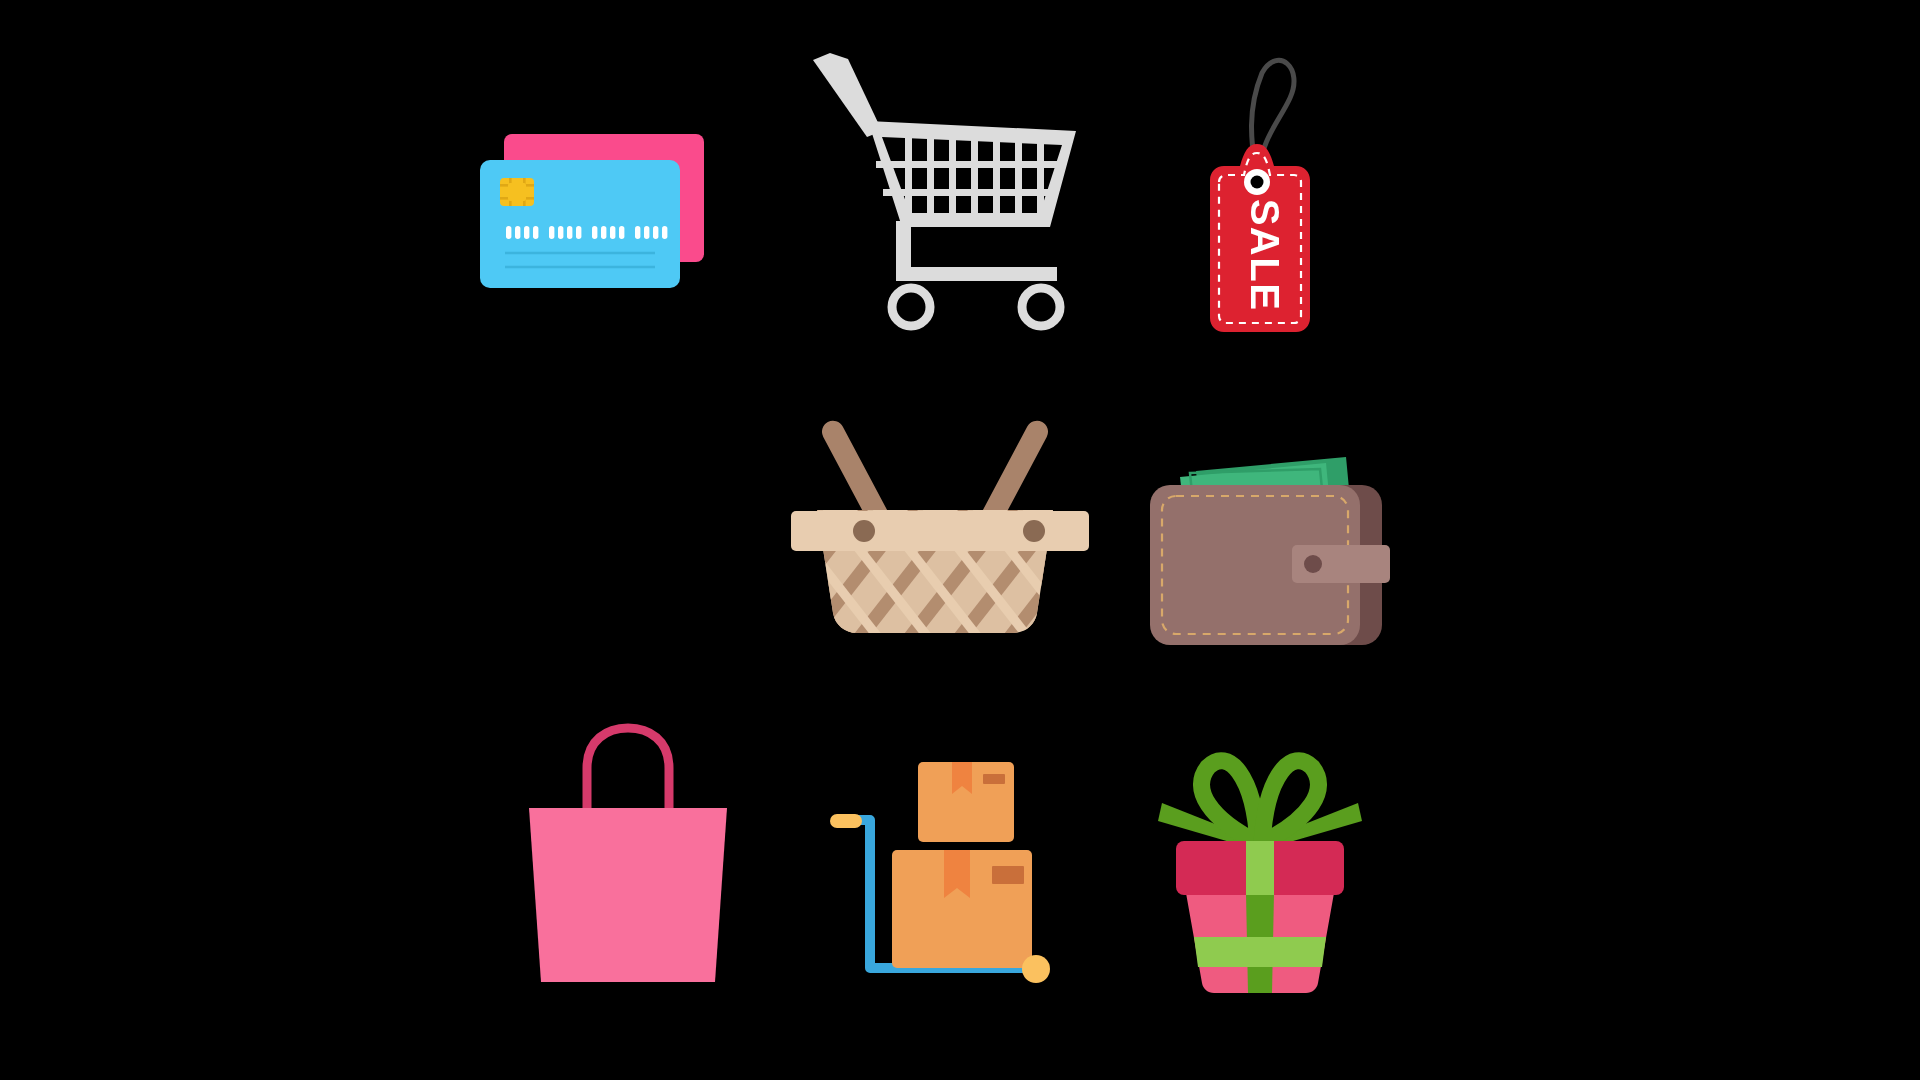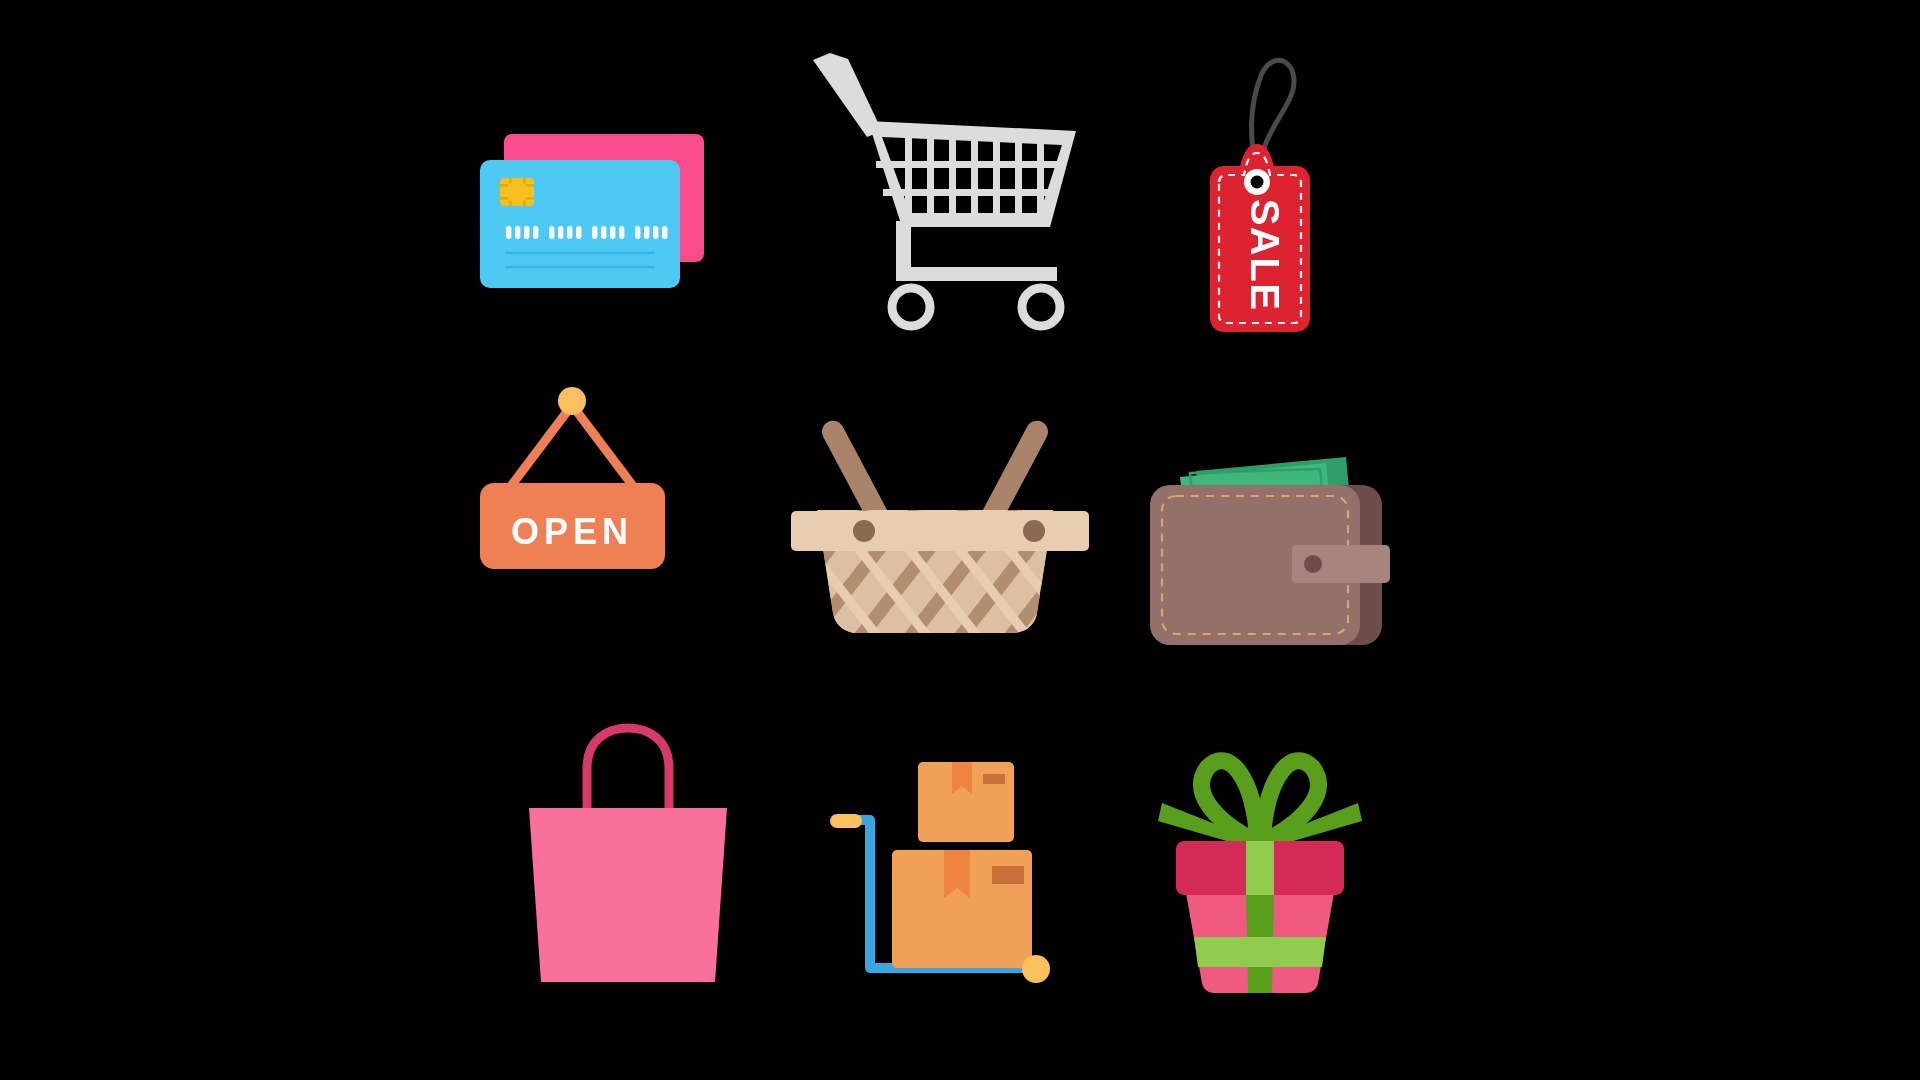--- a/index.html
+++ b/index.html
@@ -135,35 +135,20 @@
                L101 266 C101 270 98 273 94 273
                L26 273 C22 273 19 270 19 266 Z" fill="none" stroke="#ffffff" stroke-width="2.2" stroke-dasharray="7 6"></path>
 
       <circle cx="57" cy="132" r="13" fill="#ffffff"></circle>
       <circle cx="57" cy="132" r="6.5" fill="#000000"></circle>
 
       <text x="62" y="205" transform="rotate(90 62 205)" text-anchor="middle" dominant-baseline="middle" fill="#ffffff" font-family="Liberation Sans, sans-serif" font-size="40" font-weight="bold" letter-spacing="1.5">SALE</text>
     </svg>
   </div>
 
-  <div class="icon-cell" id="cell-open-sign">
-    <svg width="230" height="215" viewBox="0 0 230 215">
-
-      <g stroke="#ef7f55" stroke-width="9" fill="none">
-        <line x1="92" y1="20" x2="28" y2="105"></line>
-        <line x1="92" y1="20" x2="156" y2="105"></line>
-      </g>
-
-      <circle cx="92" cy="16" r="14" fill="#fbbf5f"></circle>
-
-      <rect x="0" y="98" width="185" height="86" rx="14" fill="#ef7f55"></rect>
-
-      <text x="92" y="146" text-anchor="middle" dominant-baseline="central" fill="#ffffff" font-family="Liberation Sans, sans-serif" font-size="36" font-weight="bold" letter-spacing="5">OPEN</text>
-    </svg>
-  </div>
 
   <div class="icon-cell" id="cell-shopping-basket">
     <svg width="320" height="255" viewBox="0 0 320 255">
       <defs>
         <clipPath id="basketBodyClip">
           <path d="M32 105 L268 105 L252 208 C250 220 240 228 228 228 L72 228 C60 228 50 220 48 208 Z"></path>
         </clipPath>
       </defs>
 
       <g>

